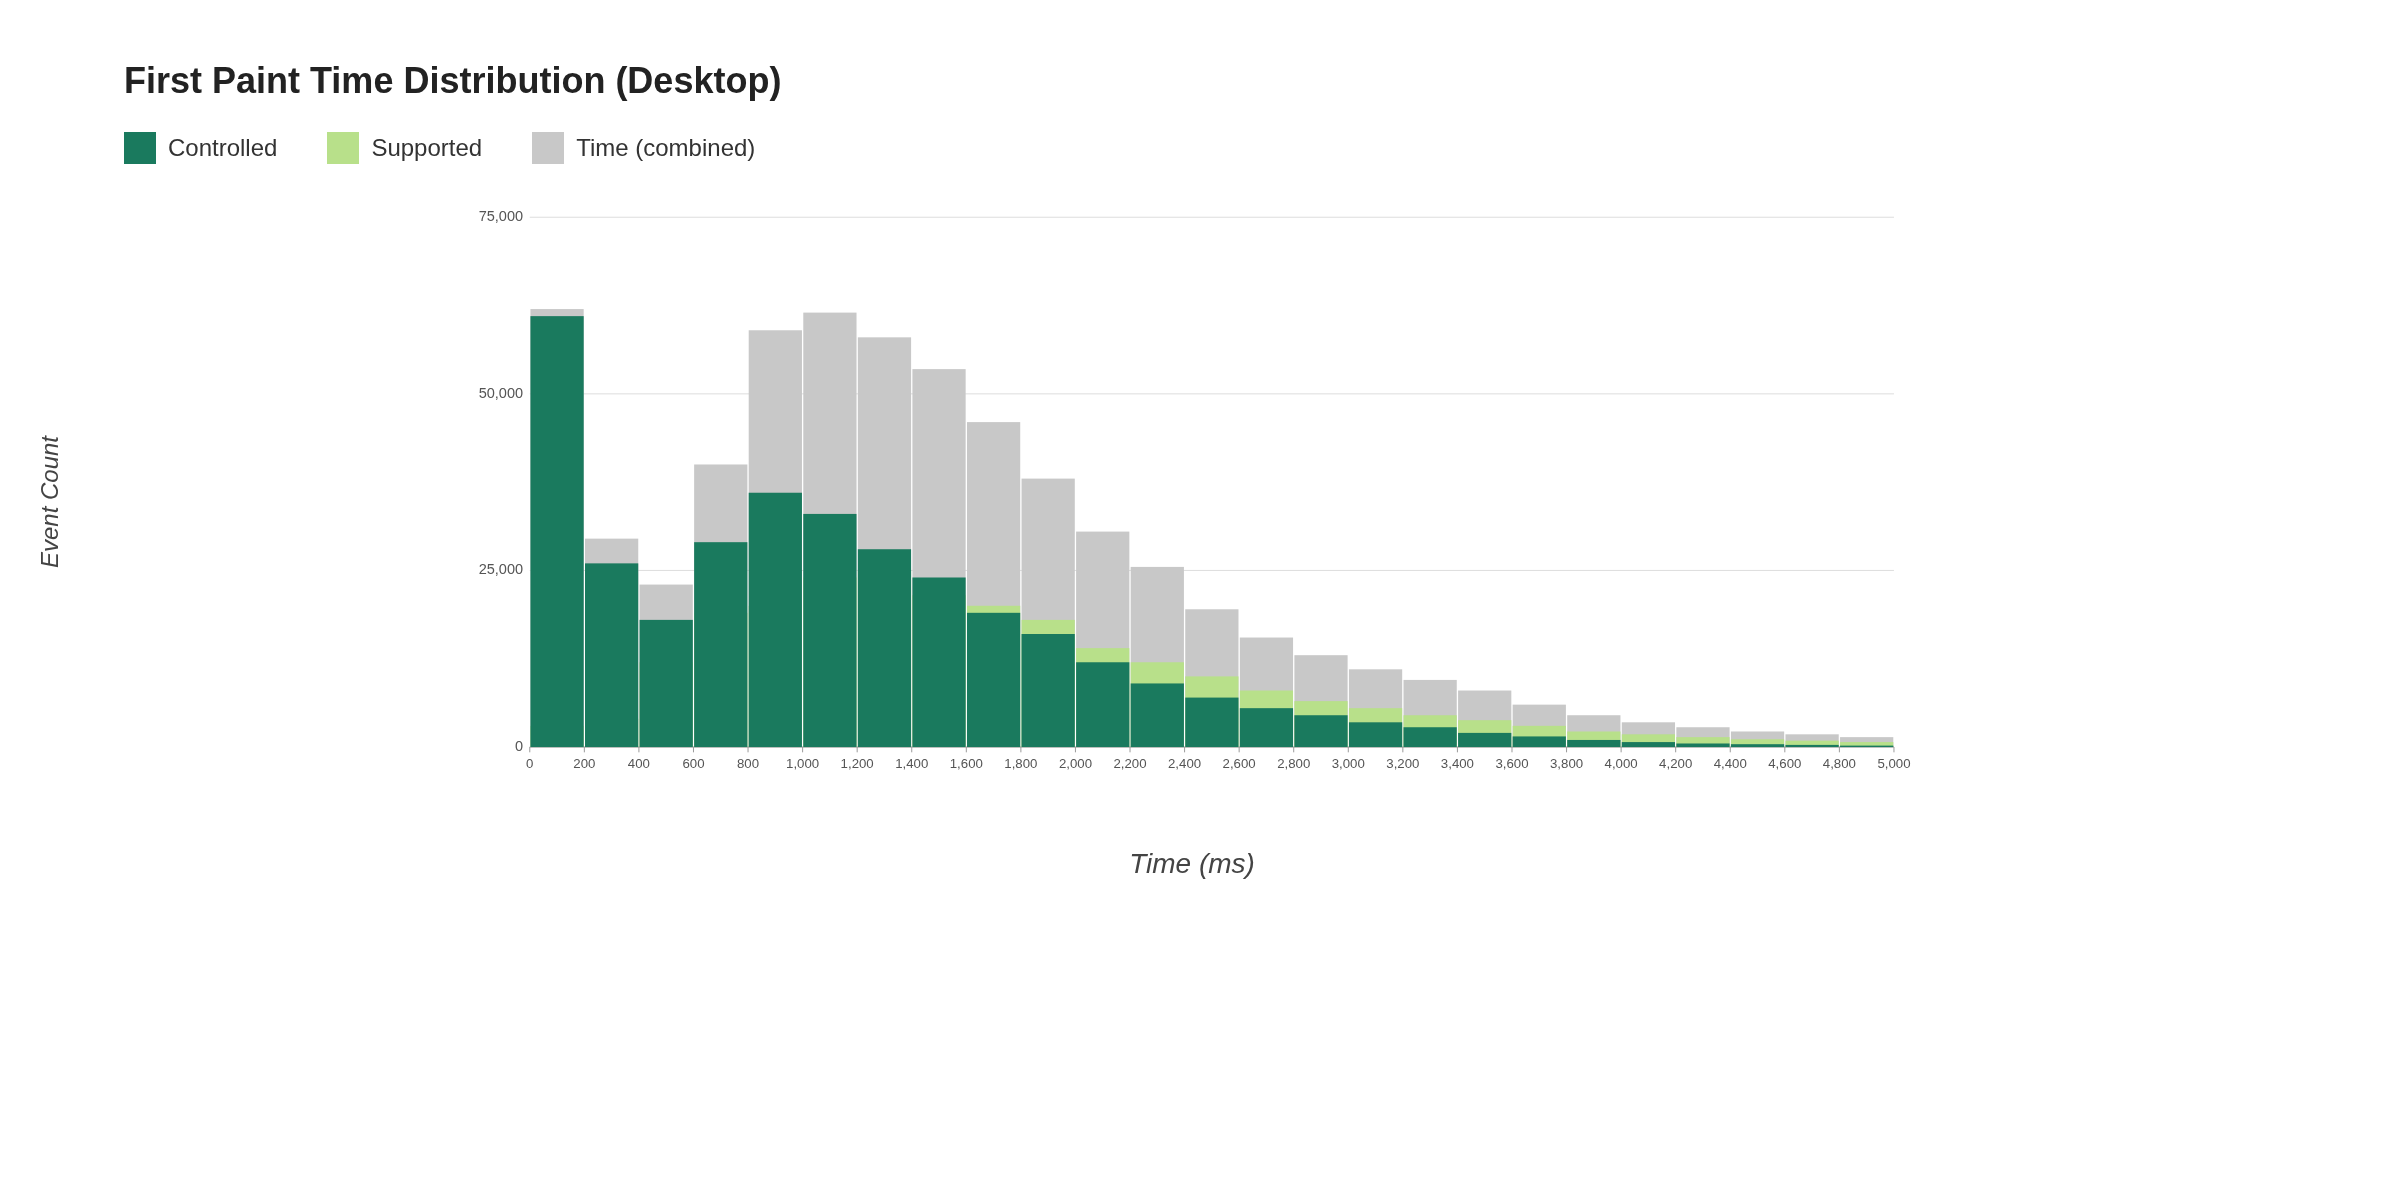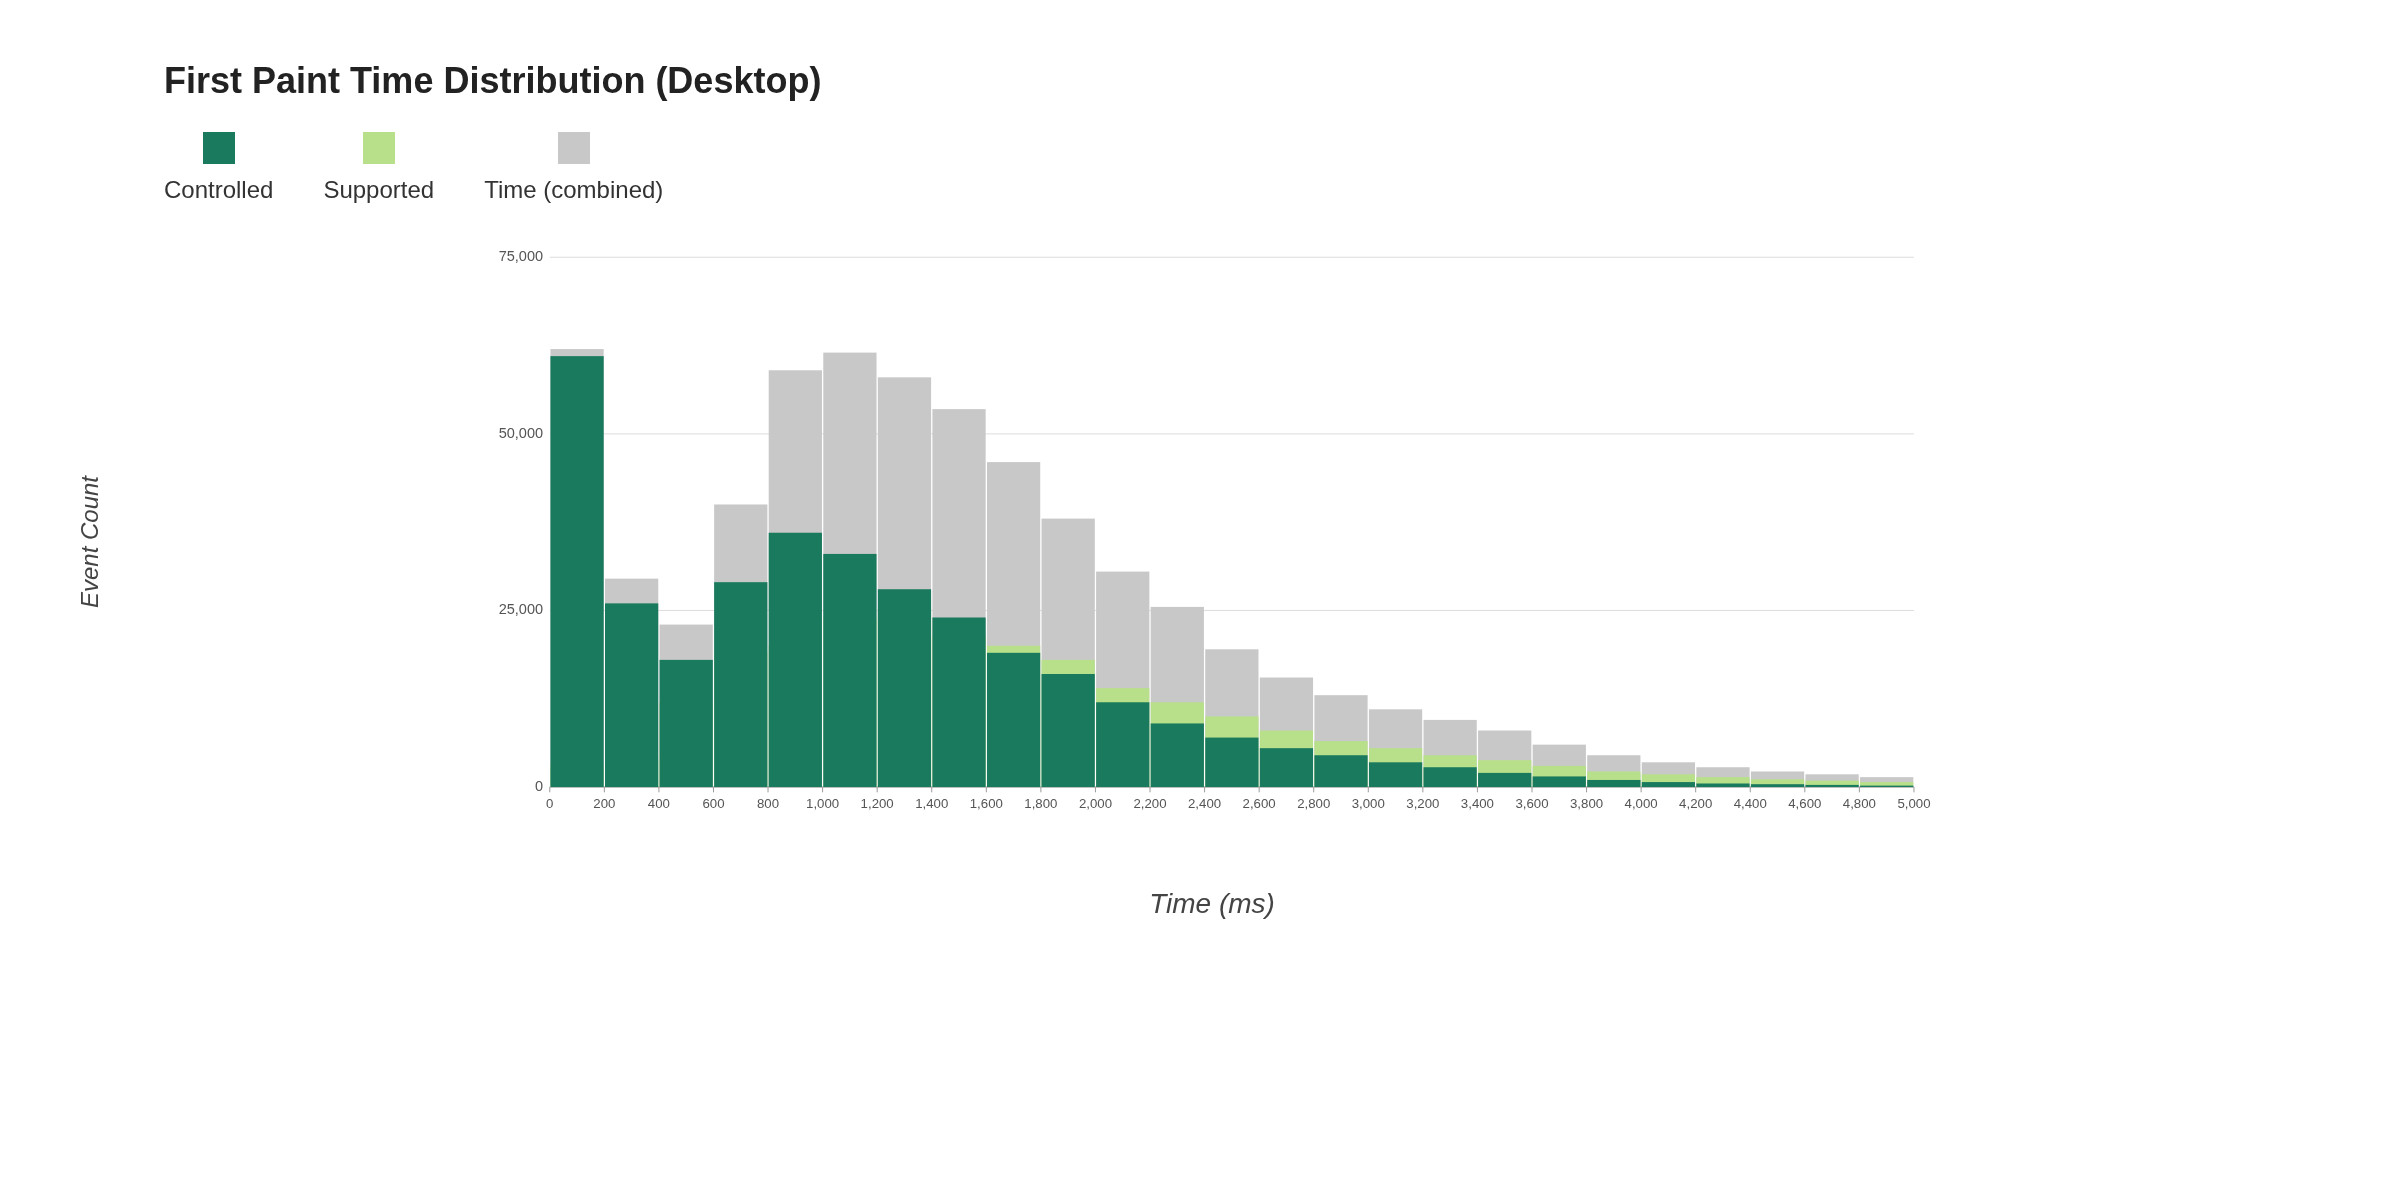--- a/index.html
+++ b/index.html
@@ -6,21 +6,21 @@
     body {
       background: #fff;
       font-family: Arial, sans-serif;
       width: 2400px;
       height: 1200px;
       overflow: hidden;
     }
     .chart-container {
       width: 2400px;
       height: 916px;
-      padding: 60px 80px 100px 104px;
+      padding: 60px 80px 100px 64px;
       position: relative;
     }
     .chart-title {
       font-size: 36px;
       font-weight: bold;
       color: #222;
       margin-bottom: 30px;
       margin-left: 60px;
     }
     .legend {
@@ -29,21 +29,20 @@
       gap: 50px;
       margin-bottom: 40px;
       margin-left: 60px;
     }
     .legend-item {
       display: flex;
       align-items: center;
       gap: 12px;
       font-size: 24px;
       color: #333;
-      flex-direction: column;
     }
     .legend-swatch {
       width: 32px;
       height: 32px;
     }
     .chart-area {
       position: relative;
       width: 100%;
       height: calc(100% - 160px);
     }

